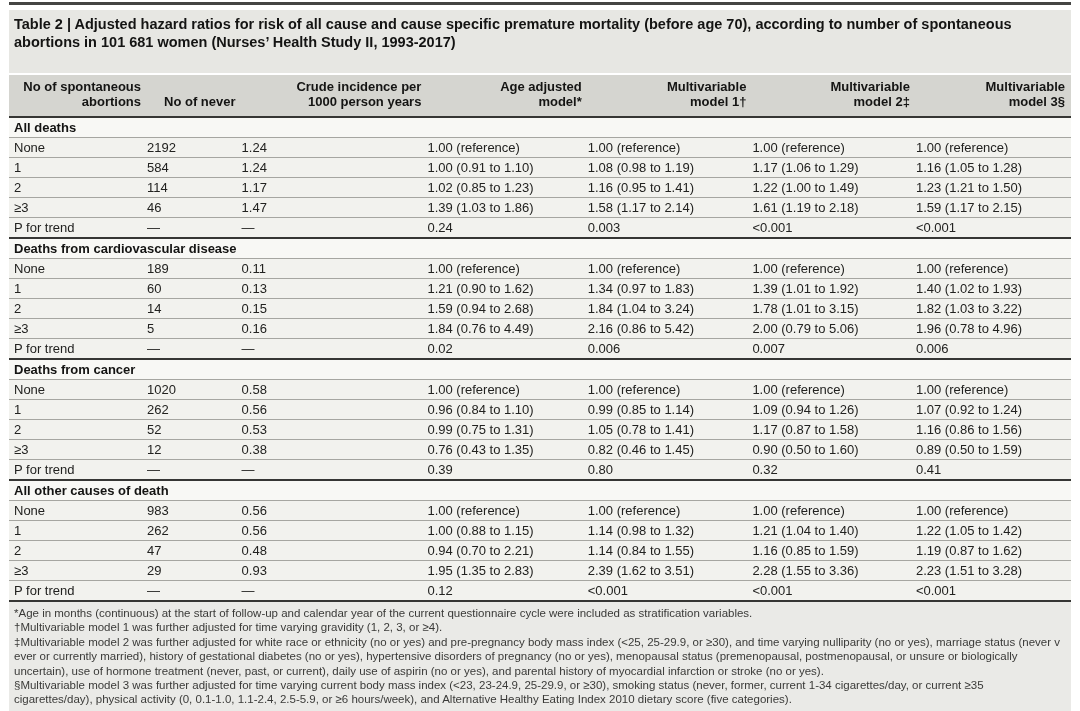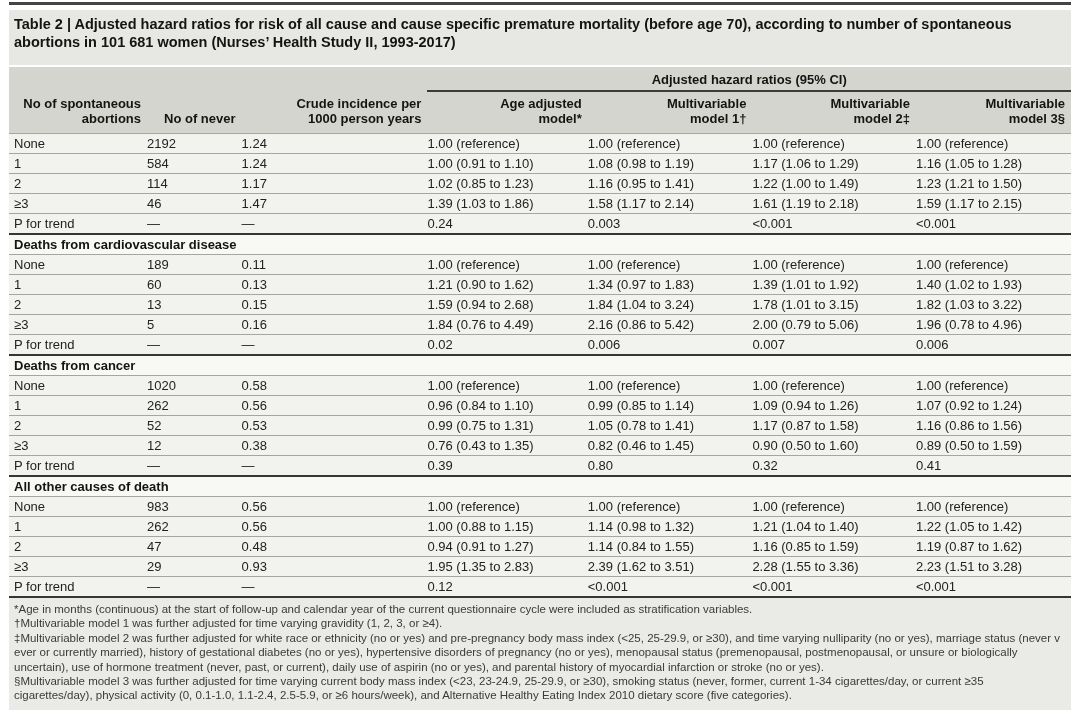--- a/index.html
+++ b/index.html
@@ -18,21 +18,21 @@
     height: 3px;
     background: #454543;
     margin: 0 0 5px 0;
   }
   .title-band {
     background: #e7e7e3;
     color: #141413;
     font-weight: bold;
     font-size: 14.5px;
     line-height: 18px;
-    padding: 5px 14px 14px 5px;
+    padding: 5px 14px 22px 5px;
     border-bottom: 2px solid #ffffff;
   }
   table.hr-table {
     width: 100%;
     border-collapse: collapse;
     table-layout: fixed;
   }
   thead tr { background: #d5d5d0; }
   thead th {
     font-size: 13px;
@@ -92,41 +92,40 @@
     <colgroup>
       <col style="width:13.0%">
       <col style="width:8.9%">
       <col style="width:17.5%">
       <col style="width:15.1%">
       <col style="width:15.5%">
       <col style="width:15.4%">
       <col style="width:14.6%">
     </colgroup>
     <thead>
-      <tr class="span-row">
-        <th class="span-empty" colspan="3"></th>
-        <th class="span-header" colspan="4">Adjusted hazard ratios (95% CI)</th>
-      </tr>
       <tr class="cols-row">
         <th>No of spontaneous
 abortions</th>
         <th>No of never</th>
         <th>Crude incidence per
 1000 person years</th>
         <th>Age adjusted
 model*</th>
         <th>Multivariable
 model 1†</th>
         <th>Multivariable
 model 2‡</th>
         <th>Multivariable
 model 3§</th>
       </tr>
     </thead>
     <tbody>
+        <tr class="section-row">
+          <td colspan="7">All deaths</td>
+        </tr>
         <tr class="data-row">
           <td>None</td>
           <td>2192</td>
           <td>1.24</td>
           <td>1.00 (reference)</td>
           <td>1.00 (reference)</td>
           <td>1.00 (reference)</td>
           <td>1.00 (reference)</td>
         </tr>
         <tr class="data-row">
@@ -181,21 +180,21 @@
           <td>1</td>
           <td>60</td>
           <td>0.13</td>
           <td>1.21 (0.90 to 1.62)</td>
           <td>1.34 (0.97 to 1.83)</td>
           <td>1.39 (1.01 to 1.92)</td>
           <td>1.40 (1.02 to 1.93)</td>
         </tr>
         <tr class="data-row">
           <td>2</td>
-          <td>13</td>
+          <td>14</td>
           <td>0.15</td>
           <td>1.59 (0.94 to 2.68)</td>
           <td>1.84 (1.04 to 3.24)</td>
           <td>1.78 (1.01 to 3.15)</td>
           <td>1.82 (1.03 to 3.22)</td>
         </tr>
         <tr class="data-row">
           <td>≥3</td>
           <td>5</td>
           <td>0.16</td>
@@ -279,21 +278,21 @@
           <td>0.56</td>
           <td>1.00 (0.88 to 1.15)</td>
           <td>1.14 (0.98 to 1.32)</td>
           <td>1.21 (1.04 to 1.40)</td>
           <td>1.22 (1.05 to 1.42)</td>
         </tr>
         <tr class="data-row">
           <td>2</td>
           <td>47</td>
           <td>0.48</td>
-          <td>0.94 (0.91 to 1.27)</td>
+          <td>0.94 (0.70 to 2.21)</td>
           <td>1.14 (0.84 to 1.55)</td>
           <td>1.16 (0.85 to 1.59)</td>
           <td>1.19 (0.87 to 1.62)</td>
         </tr>
         <tr class="data-row">
           <td>≥3</td>
           <td>29</td>
           <td>0.93</td>
           <td>1.95 (1.35 to 2.83)</td>
           <td>2.39 (1.62 to 3.51)</td>

